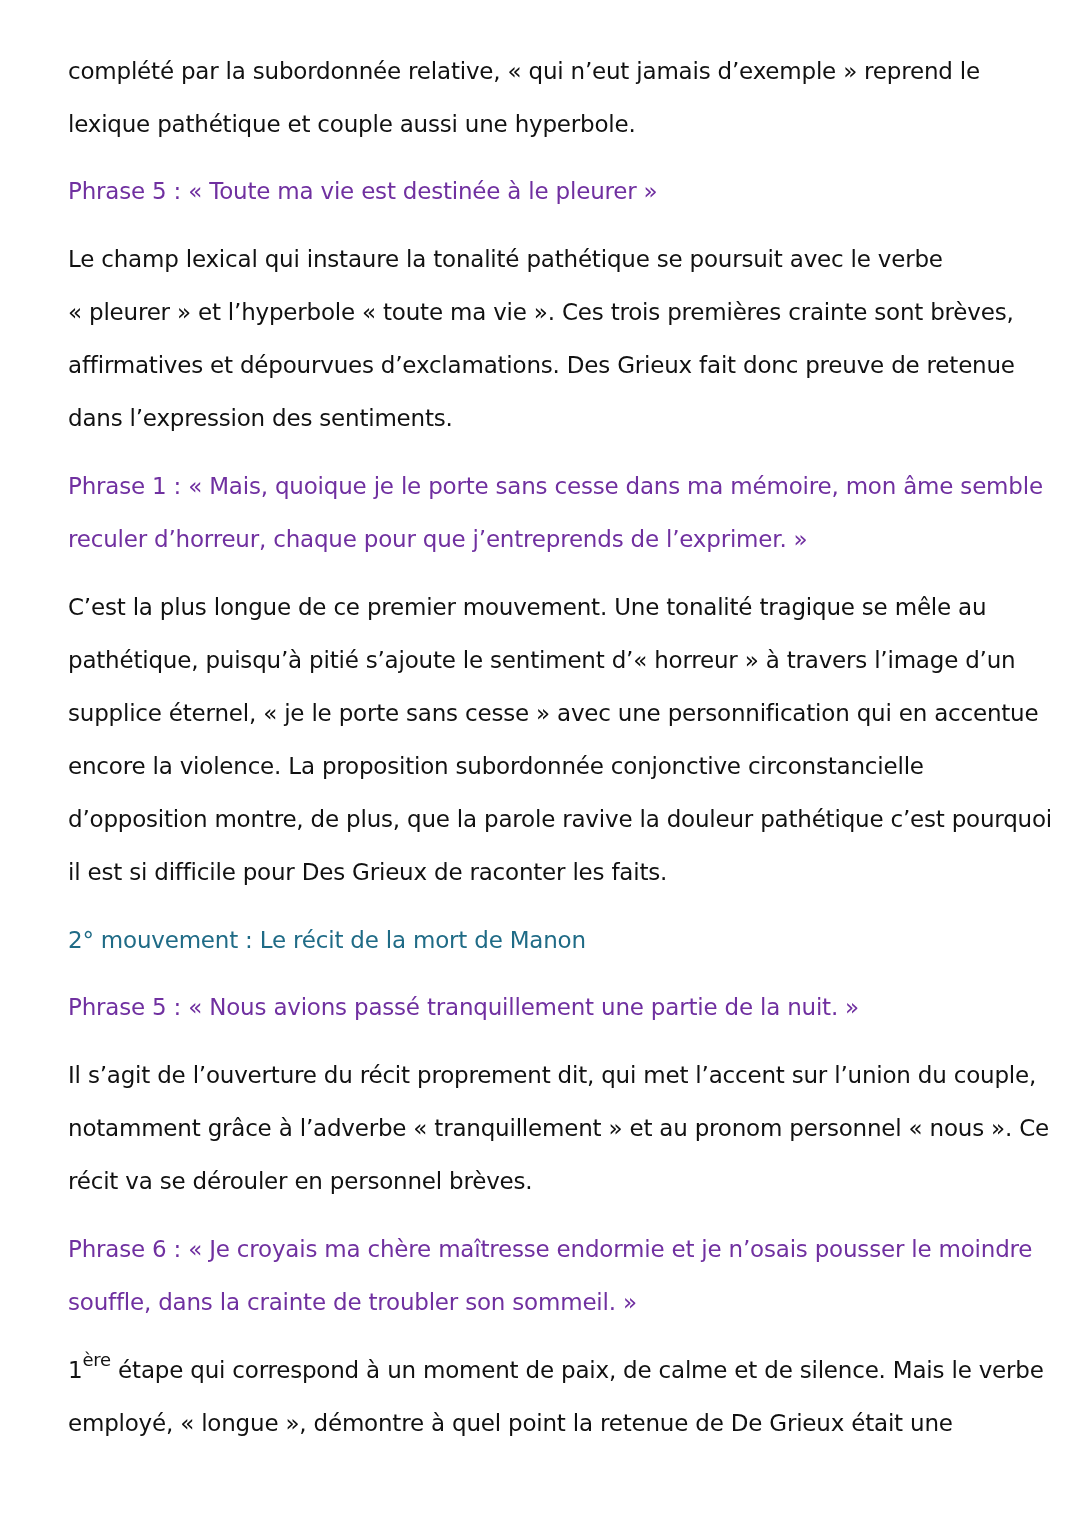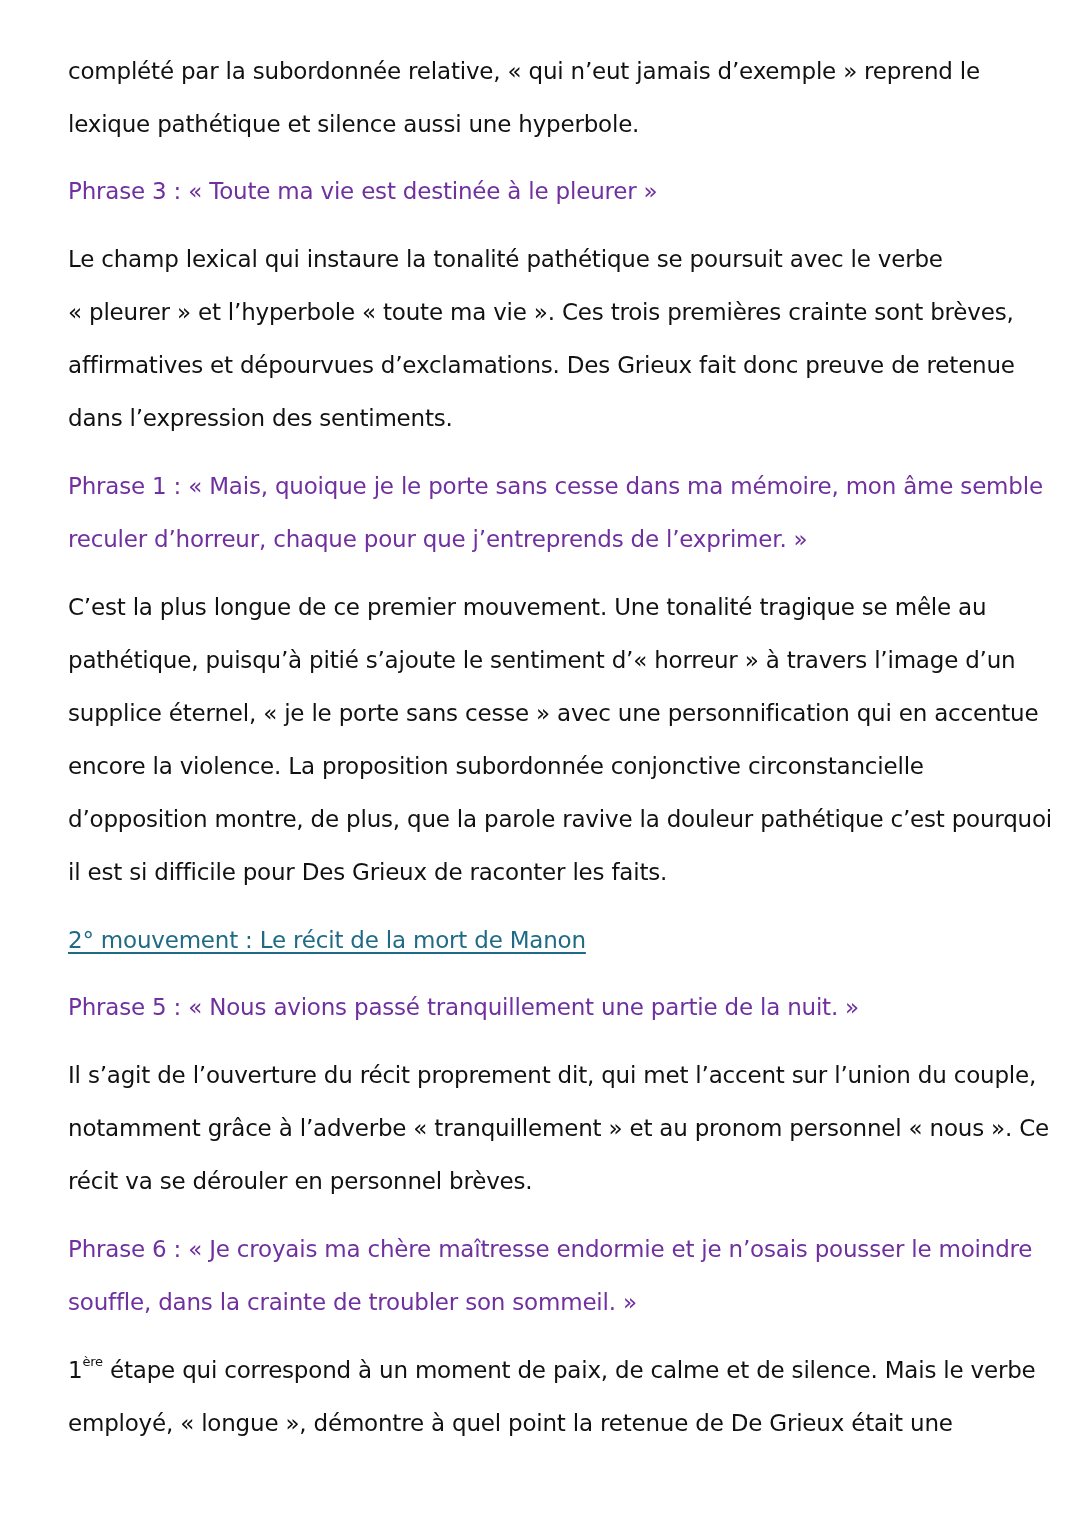--- a/index.html
+++ b/index.html
@@ -27,35 +27,34 @@
     white-space: nowrap;
     font-size: 23px;
     line-height: 30px;
     letter-spacing: -0.2px;
     margin-left: 32px;
   }
   .body-text { color: #111111; }
   .quote-text { color: #7030a0; }
   .heading-text {
     color: #1f6b86;
-    text-decoration: underline;
     text-underline-offset: 4px;
     text-decoration-thickness: 1.5px;
   }
-  sup { font-size: 13px; line-height: 0; position: relative; top: -3px; }
+  sup { font-size: 18px; line-height: 0; position: relative; top: -3px; }
 </style>
 </head>
 <body>
 
 <div class="page">
 
   <div class="line body-text" style="top:56px">complété par la subordonnée relative, « qui n’eut jamais d’exemple » reprend le</div>
-  <div class="line body-text" style="top:109px">lexique pathétique et silence aussi une hyperbole.</div>
+  <div class="line body-text" style="top:109px">lexique pathétique et couple aussi une hyperbole.</div>
 
-  <div class="line quote-text" style="top:176px">Phrase 3 : « Toute ma vie est destinée à le pleurer »</div>
+  <div class="line quote-text" style="top:176px">Phrase 5 : « Toute ma vie est destinée à le pleurer »</div>
 
   <div class="line body-text" style="top:244px">Le champ lexical qui instaure la tonalité pathétique se poursuit avec le verbe</div>
   <div class="line body-text" style="top:297px">« pleurer » et l’hyperbole « toute ma vie ». Ces trois premières crainte sont brèves,</div>
   <div class="line body-text" style="top:350px">affirmatives et dépourvues d’exclamations. Des Grieux fait donc preuve de retenue</div>
   <div class="line body-text" style="top:403px">dans l’expression des sentiments.</div>
 
   <div class="line quote-text" style="top:471px">Phrase 1 : « Mais, quoique je le porte sans cesse dans ma mémoire, mon âme semble</div>
   <div class="line quote-text" style="top:524px">reculer d’horreur, chaque pour que j’entreprends de l’exprimer. »</div>
 
   <div class="line body-text" style="top:592px">C’est la plus longue de ce premier mouvement. Une tonalité tragique se mêle au</div>

